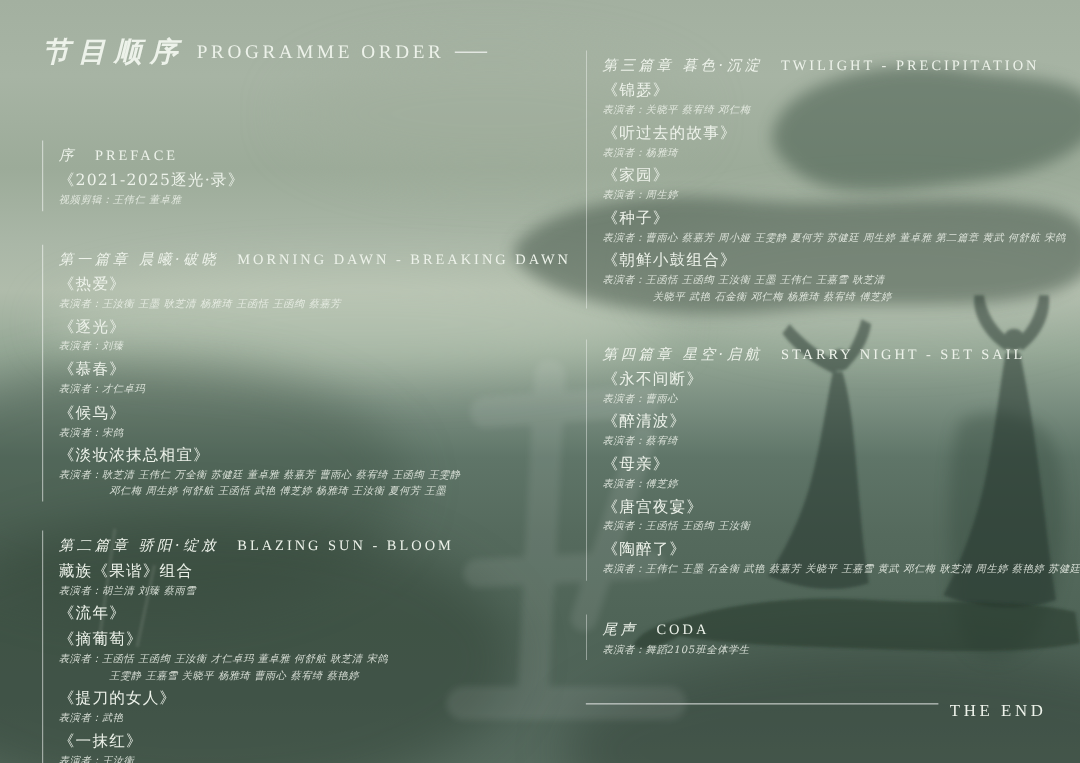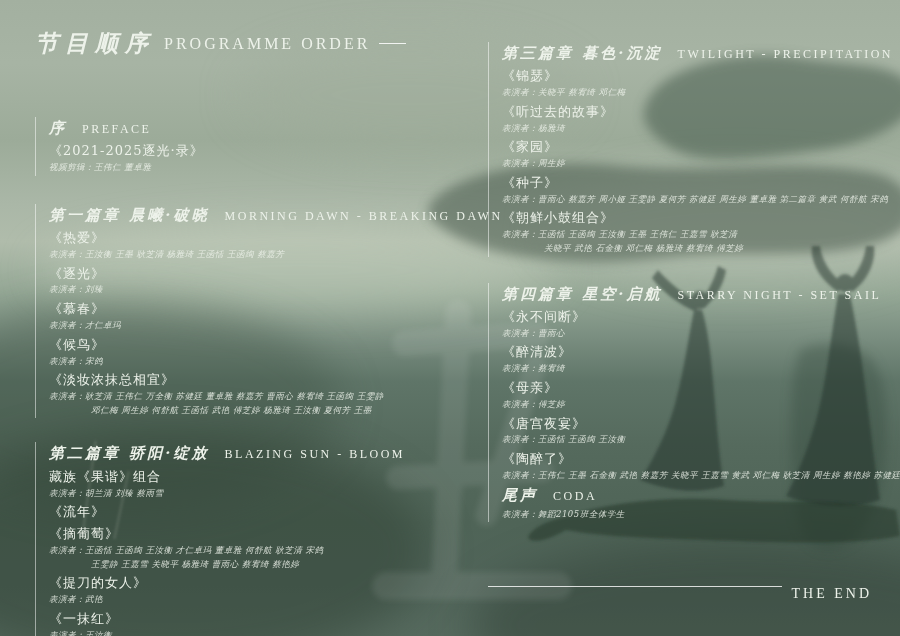--- a/index.html
+++ b/index.html
@@ -25,31 +25,31 @@
   .h-zh{font-size:23px;font-weight:700;letter-spacing:7px;font-style:italic;}
   .h-en{font-size:16px;letter-spacing:3px;font-family:"Liberation Serif",serif;}
   .h-line{width:27px;height:1px;background:rgba(255,255,255,.85);}
 
   .col{position:absolute;z-index:2;}
   .col-left{left:35px;top:72px;width:440px;margin-top:45px;}
   .col-right{left:488px;top:42px;width:400px;}
 
   .sec{border-left:1px solid rgba(255,255,255,.5);padding:1px 0 3px 13px;}
   .sec-head{line-height:1.2;margin-bottom:5px;white-space:nowrap;}
-  .sec-zh{font-size:15px;font-weight:700;letter-spacing:3px;font-style:italic;}
+  .sec-zh{font-size:12px;font-weight:400;letter-spacing:3px;font-style:italic;}
   .sec-en{font-size:12px;letter-spacing:2.5px;margin-left:10px;font-family:"Liberation Serif",serif;}
 
   .song-title{font-size:13px;letter-spacing:1px;margin-top:7px;line-height:1.15;white-space:nowrap;}
   .perf{font-size:8.5px;letter-spacing:.5px;margin-top:3px;line-height:1.25;opacity:.85;white-space:nowrap;font-style:italic;}
   .perf.cont{padding-left:42px;}
 
   .sec-ch1{margin-top:28px;}
   .sec-ch2{margin-top:24px;}
   .sec-ch4{margin-top:26px;}
-  .sec-coda{}
+  .sec-coda{margin-top:28px;}
 
   .footer{position:absolute;left:488px;top:586px;width:384px;z-index:2;display:flex;align-items:flex-start;gap:10px;}
   .f-line{flex:1;height:1px;background:rgba(255,255,255,.8);}
   .f-label{font-size:14px;letter-spacing:3px;font-family:"Liberation Serif",serif;}
 
   .streak{position:absolute;z-index:1;width:3px;height:90px;background:rgba(235,240,230,.10);
     border-radius:2px;filter:blur(1px);}
   .streak1{left:88px;top:440px;transform:rotate(8deg);}
   .streak2{left:120px;top:470px;transform:rotate(12deg);height:70px;}
 </style>

